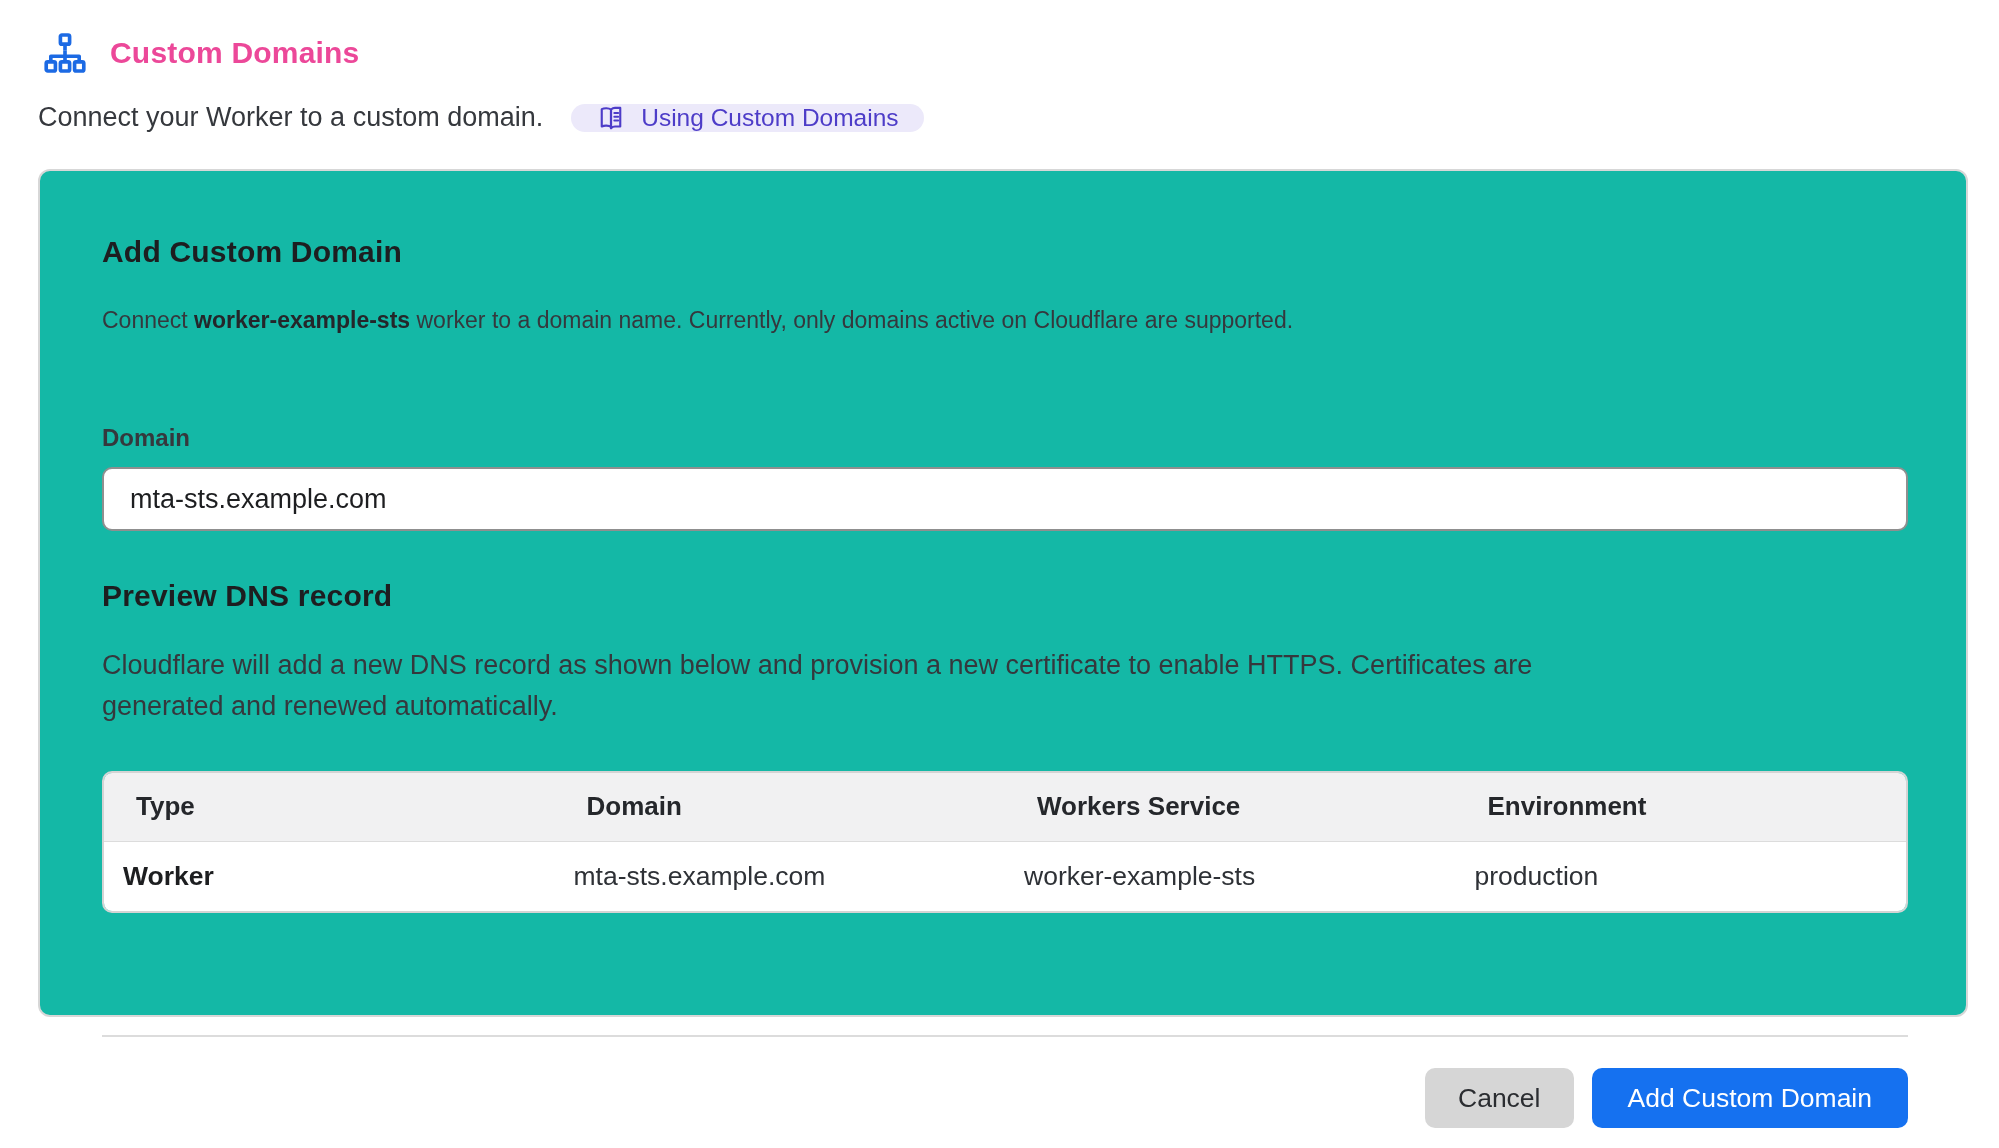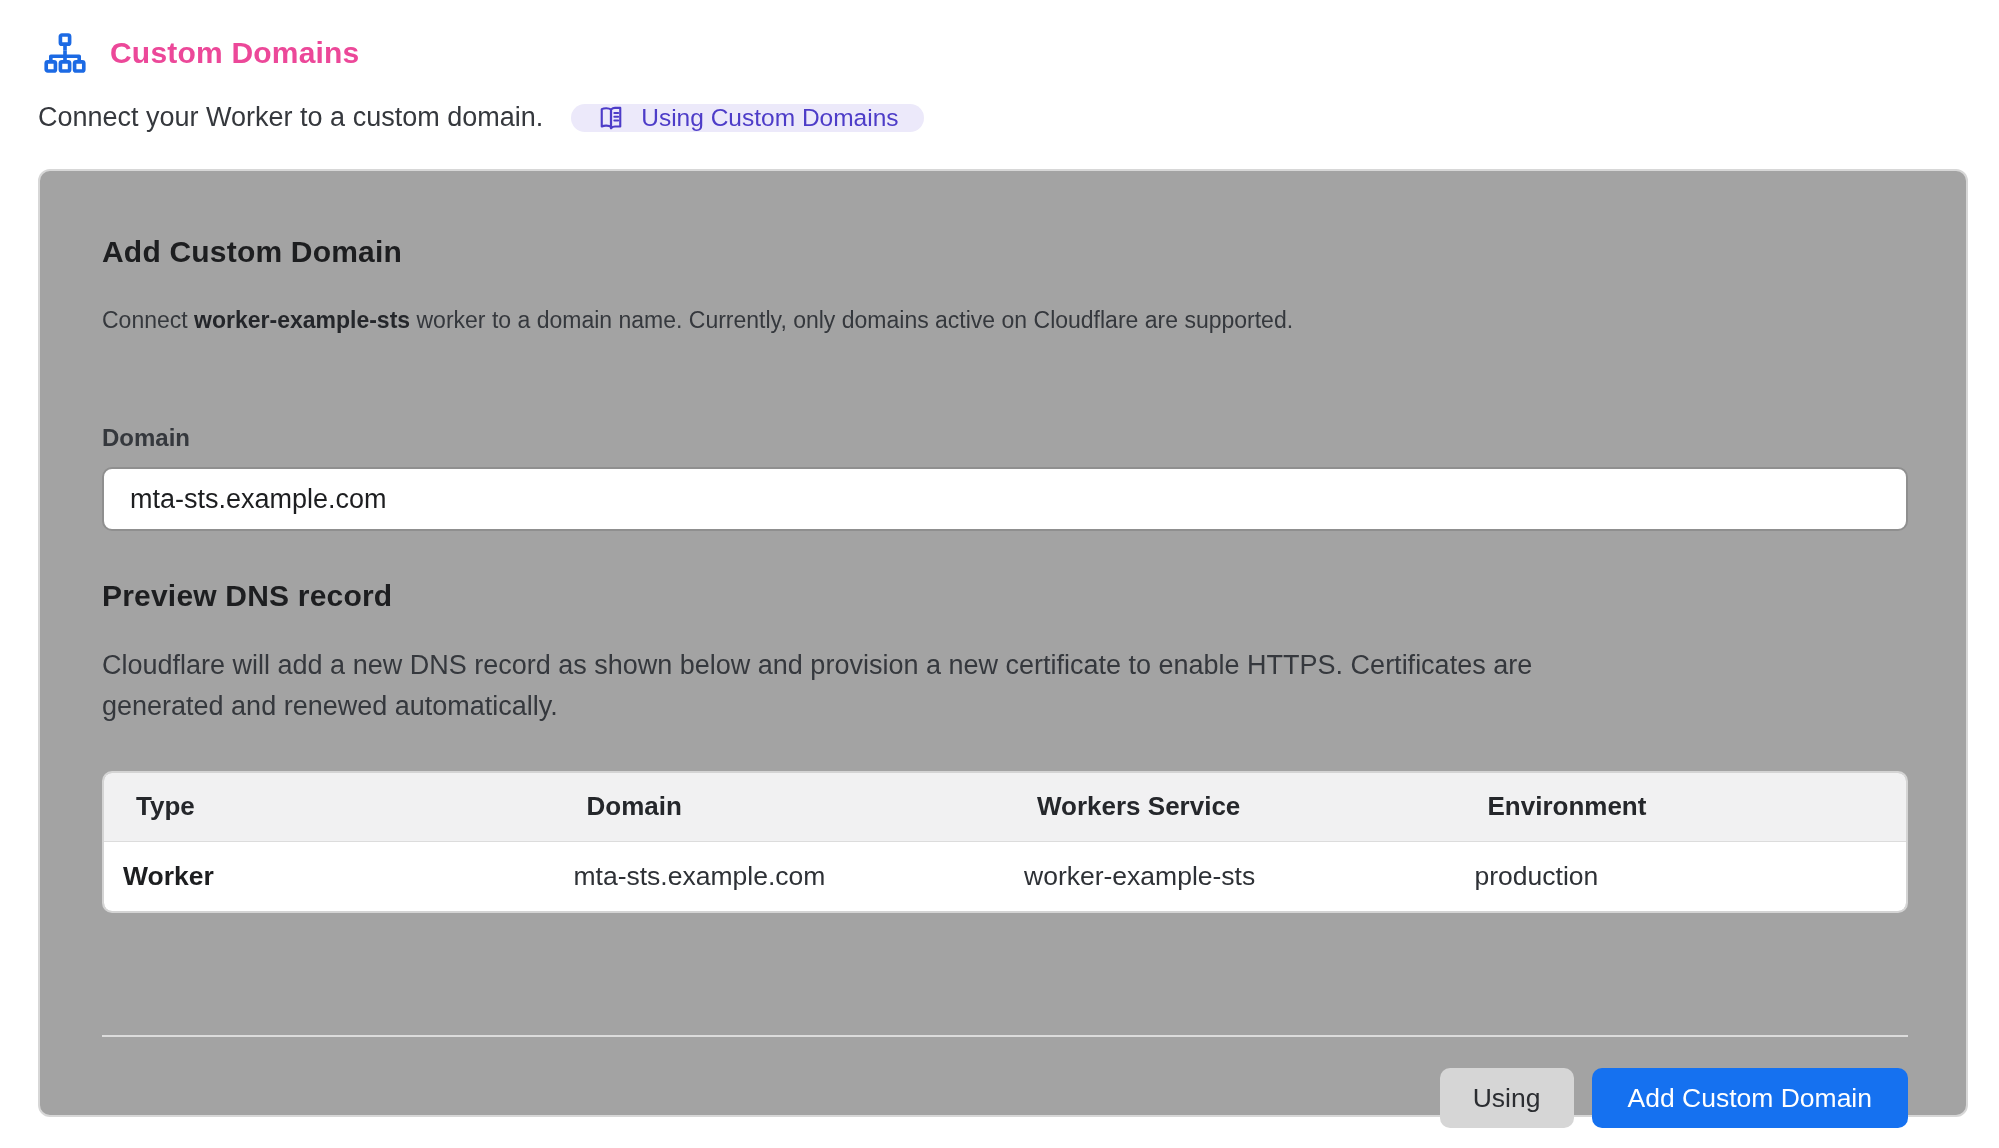--- a/index.html
+++ b/index.html
@@ -47,22 +47,22 @@
     font-size: 24.5px;
     font-weight: 500;
     cursor: pointer;
     text-decoration: none;
   }
   .doc-badge .book-icon { width: 30px; height: 30px; display: inline-flex; }
 
   
   .card {
     width: 1930px;
-    height: 948px;
-    background: #a3a3a3;
+    height: 848px;
+    background: #14b8a6;
     border: 2px solid #d7d7d7;
     border-radius: 12px;
     padding: 64px 58px 56px 62px;
   }
 
   .card h2.section-heading {
     font-size: 30px;
     font-weight: 600;
     color: #1d1e20;
     margin: 0 0 38px 0;
@@ -228,17 +228,17 @@
           <td>worker-example-sts</td>
           <td>production</td>
         </tr>
       </tbody>
     </table>
   </div>
 
   <hr class="footer-divider">
 
   <div class="footer-actions">
-    <button class="btn btn-cancel">Using</button>
+    <button class="btn btn-cancel">Cancel</button>
     <button class="btn btn-primary">Add Custom Domain</button>
   </div>
 
 </div>
 
 </body></html>

